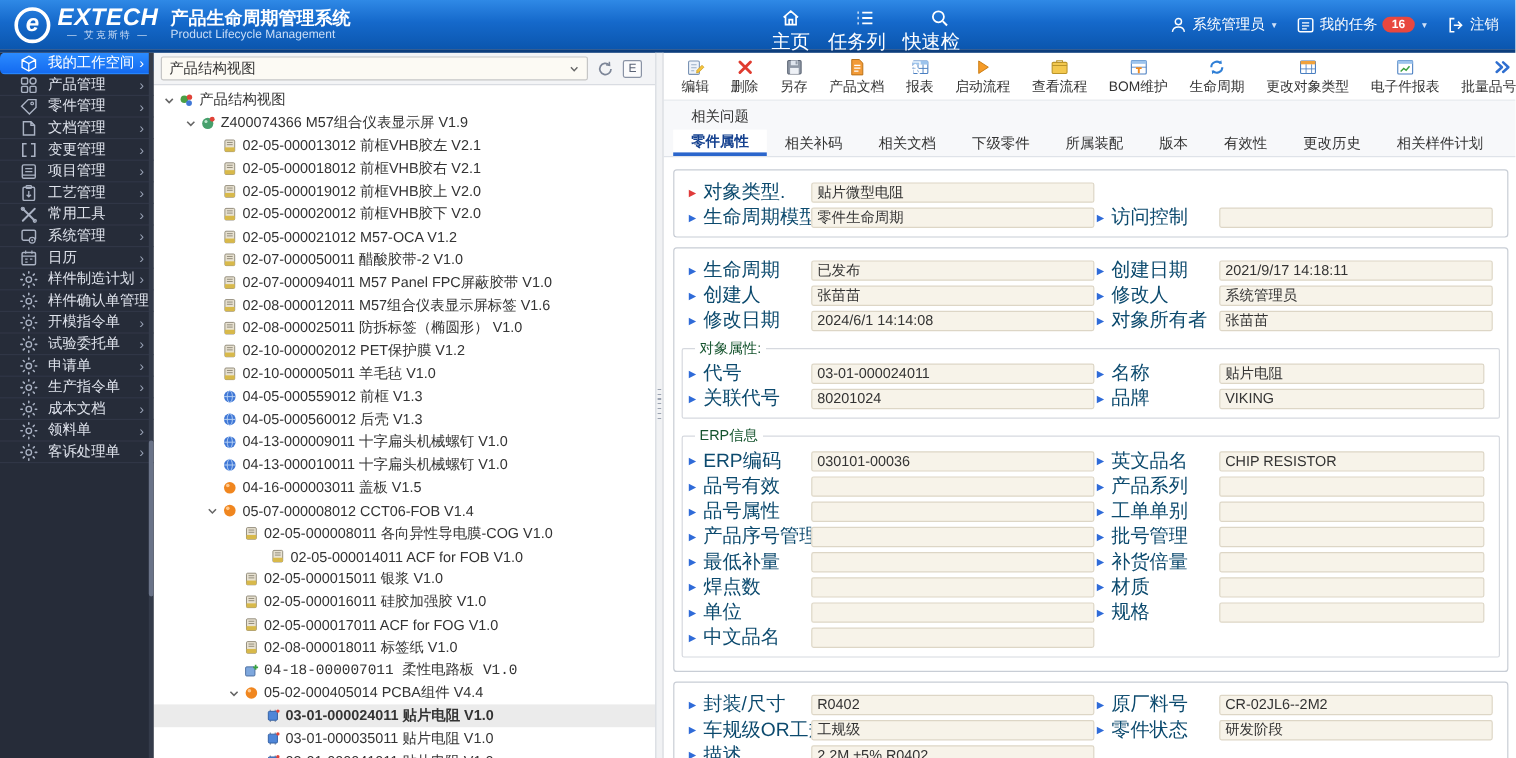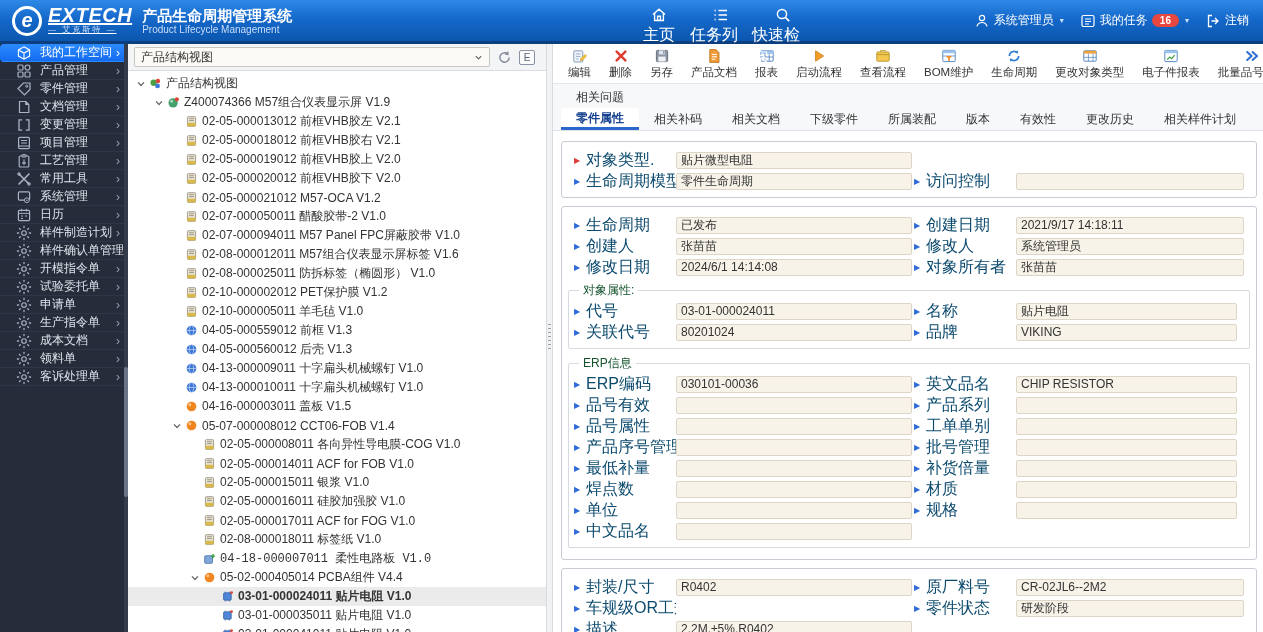--- a/index.html
+++ b/index.html
@@ -8,21 +8,21 @@
   .app { width:1263px; height:632px; display:flex; flex-direction:column; }
 
   
   header { position:relative; height:44px; flex:none; color:#fff;
     background:linear-gradient(180deg,#2f89e6 0%,#1569cb 45%,#0b56ae 100%);
     border-bottom:3px solid #0d3e7d; display:flex; align-items:center; }
   .logo { display:flex; align-items:center; padding-left:12px; }
   .logo-e { width:30px; height:30px; border:3px solid #fff; border-radius:50%;
     display:flex; align-items:center; justify-content:center;
     font-size:20px; font-weight:bold; font-style:italic; }
-  .logo-txt { margin-left:6px; text-align:left;text-decoration:underline; }
+  .logo-txt { margin-left:6px; text-align:center; }
   .brand { font-size:20px; font-weight:bold; font-style:italic; letter-spacing:.5px; line-height:18px; display:block; }
   .brand-cn { font-size:8px; color:#cfe0f7; letter-spacing:2px; display:block; }
   .app-title { margin-left:10px; }
   .app-title .t1 { font-size:15px; font-weight:bold; line-height:17px; }
   .app-title .t2 { font-size:10px; color:#c9ddf6; }
   .header-nav { position:absolute; left:628px; top:3px; display:flex; }
   .nav-item { width:62px; display:flex; flex-direction:column; align-items:center; cursor:pointer; padding-top:3px; }
   .nav-item .icon svg { width:18px; height:18px; display:block; }
   .nav-label { font-size:16px; margin-top:1px; }
   .header-right { position:absolute; right:14px; top:0; height:41px; display:flex; align-items:center; gap:16px; font-size:12px; }
@@ -653,21 +653,21 @@
             <span class="tree-spacer"></span>
             <span class="tree-ico">
               <svg viewBox="0 0 14 14">
                 <rect x="2.6" y="1.8" width="8.8" height="10.4" rx="1" fill="#e8e2d2" stroke="#8a8372" stroke-width="0.8"></rect>
                 <rect x="2.6" y="8.4" width="8.8" height="3.8" fill="#d8b94a"></rect>
                 <path d="M4.4 4 H9.6 M4.4 6 H9.6" stroke="#8a8372" stroke-width="0.8"></path>
               </svg>
             </span>
             <span class="tree-label">02-05-000008011 各向异性导电膜-COG V1.0</span>
           </div>
-          <div class="tree-row" style="padding-left: 62px; align-items: center;">
+          <div class="tree-row" style="padding-left: 84px; align-items: center;">
             <span class="tree-spacer"></span>
             <span class="tree-ico">
               <svg viewBox="0 0 14 14">
                 <rect x="2.6" y="1.8" width="8.8" height="10.4" rx="1" fill="#e8e2d2" stroke="#8a8372" stroke-width="0.8"></rect>
                 <rect x="2.6" y="8.4" width="8.8" height="3.8" fill="#d8b94a"></rect>
                 <path d="M4.4 4 H9.6 M4.4 6 H9.6" stroke="#8a8372" stroke-width="0.8"></path>
               </svg>
             </span>
             <span class="tree-label">02-05-000014011 ACF for FOB V1.0</span>
           </div>
@@ -1107,20 +1107,21 @@
               <div class="cell right">
                 <span class="marker">▶</span>
                 <span class="flabel">原厂料号</span>
                 <div class="finput">CR-02JL6--2M2</div>
               </div>
             </div>
             <div class="form-row">
               <div class="cell left">
                 <span class="marker">▶</span>
                 <span class="flabel">车规级OR工规级</span>
+                <div class="finput">工规级</div>
               </div>
               <div class="cell right">
                 <span class="marker">▶</span>
                 <span class="flabel">零件状态</span>
                 <div class="finput">研发阶段</div>
               </div>
             </div>
             <div class="form-row">
               <div class="cell left">
                 <span class="marker">▶</span>

